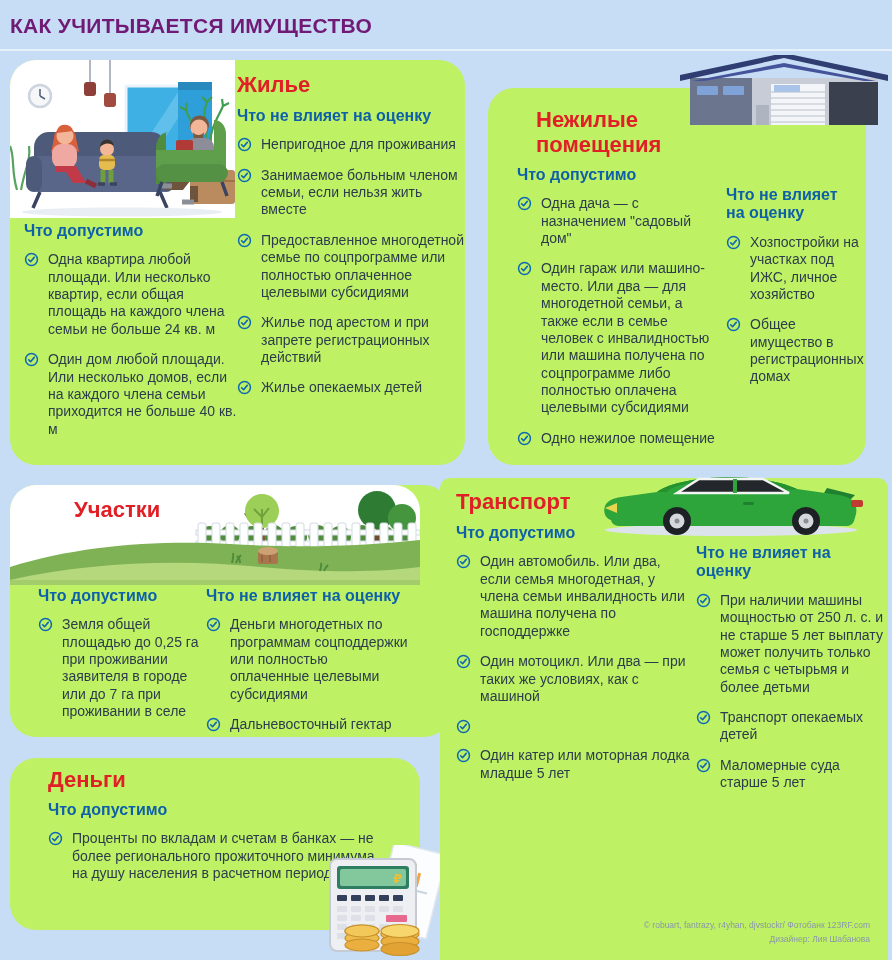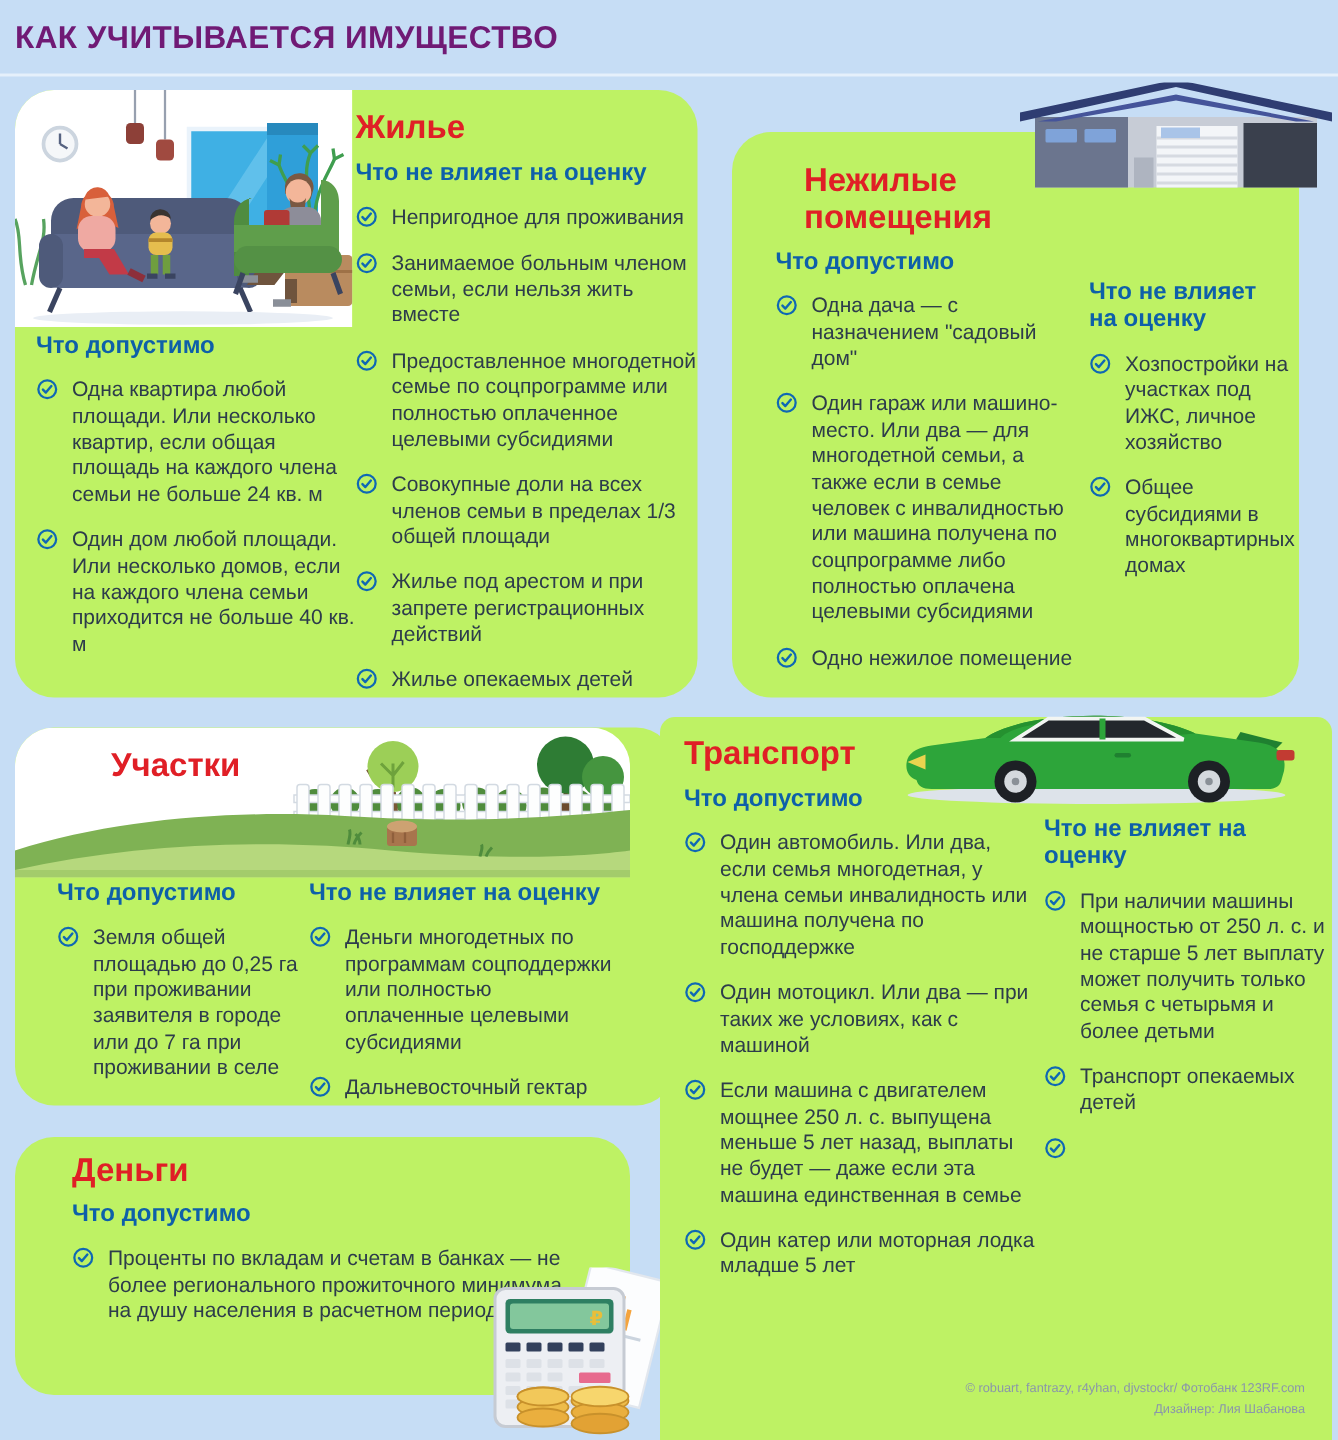--- a/index.html
+++ b/index.html
@@ -144,29 +144,20 @@
             </span>
             <span>Предоставленное многодетной семье по соцпрограмме или полностью оплаченное целевыми субсидиями</span>
           </li>
         <li class="item">
             <span class="chk">
               <svg viewBox="0 0 24 24">
                 <circle class="cir" cx="12" cy="12" r="9.5"></circle>
                 <path class="tick" d="M7.4 12.4l3.1 3.1 5.9-6.9"></path>
               </svg>
             </span>
-            <span>Совокупные доли на всех членов семьи в пределах 1/3 общей площади</span>
-          </li>
-        <li class="item">
-            <span class="chk">
-              <svg viewBox="0 0 24 24">
-                <circle class="cir" cx="12" cy="12" r="9.5"></circle>
-                <path class="tick" d="M7.4 12.4l3.1 3.1 5.9-6.9"></path>
-              </svg>
-            </span>
             <span>Жилье под арестом и при запрете регистрационных действий</span>
           </li>
         <li class="item">
             <span class="chk">
               <svg viewBox="0 0 24 24">
                 <circle class="cir" cx="12" cy="12" r="9.5"></circle>
                 <path class="tick" d="M7.4 12.4l3.1 3.1 5.9-6.9"></path>
               </svg>
             </span>
             <span>Жилье опекаемых детей</span>
@@ -245,21 +236,21 @@
             </span>
             <span>Хозпостройки на участках под ИЖС, личное хозяйство</span>
           </li>
         <li class="item">
             <span class="chk">
               <svg viewBox="0 0 24 24">
                 <circle class="cir" cx="12" cy="12" r="9.5"></circle>
                 <path class="tick" d="M7.4 12.4l3.1 3.1 5.9-6.9"></path>
               </svg>
             </span>
-            <span>Общее субсидиями в многоквартирных домах</span>
+            <span>Общее имущество в регистрационных домах</span>
           </li>
       </ul>
     </div>
   </div>
 
   <div id="ill-garage">
     <svg viewBox="0 0 212 72">
       <rect x="12" y="23" width="188" height="47" fill="#c7ccd6"></rect>
       <rect x="12" y="23" width="62" height="47" fill="#6b758e"></rect>
       <rect x="19" y="31" width="21" height="9" rx="1" fill="#7fa3d9"></rect>
@@ -396,21 +387,20 @@
             </span>
             <span>Один мотоцикл. Или два — при таких же условиях, как с машиной</span>
           </li>
         <li class="item">
             <span class="chk">
               <svg viewBox="0 0 24 24">
                 <circle class="cir" cx="12" cy="12" r="9.5"></circle>
                 <path class="tick" d="M7.4 12.4l3.1 3.1 5.9-6.9"></path>
               </svg>
             </span>
-            <span>Если машина с двигателем мощнее 250 л. с. выпущена меньше 5 лет назад, выплаты не будет — даже если эта машина единственная в семье</span>
           </li>
         <li class="item">
             <span class="chk">
               <svg viewBox="0 0 24 24">
                 <circle class="cir" cx="12" cy="12" r="9.5"></circle>
                 <path class="tick" d="M7.4 12.4l3.1 3.1 5.9-6.9"></path>
               </svg>
             </span>
             <span>Один катер или моторная лодка младше 5 лет</span>
           </li>
@@ -437,20 +427,21 @@
             </span>
             <span>Транспорт опекаемых детей</span>
           </li>
         <li class="item">
             <span class="chk">
               <svg viewBox="0 0 24 24">
                 <circle class="cir" cx="12" cy="12" r="9.5"></circle>
                 <path class="tick" d="M7.4 12.4l3.1 3.1 5.9-6.9"></path>
               </svg>
             </span>
+            <span>Маломерные суда старше 5 лет</span>
           </li>
       </ul>
     </div>
   </div>
 
   <div id="ill-car">
     <svg viewBox="0 0 287 76">
       <ellipse cx="138" cy="66" rx="126" ry="6" fill="#dde3ea"></ellipse>
       <path d="M234,24 l28,7 -5,5 -26,-7 z" fill="#1f8030"></path>
       <path d="M18,56 c-6,-2 -8,-8 -6,-14 c2,-5 8,-8 16,-9 l36,-5 c22,-17 102,-21 140,-3 l42,6 c13,2 19,8 17,19 l-2,7 c-1,3 -4,5 -8,5 l-225,0 c-6,0 -9,-2 -10,-6 z" fill="#2da53a"></path>

